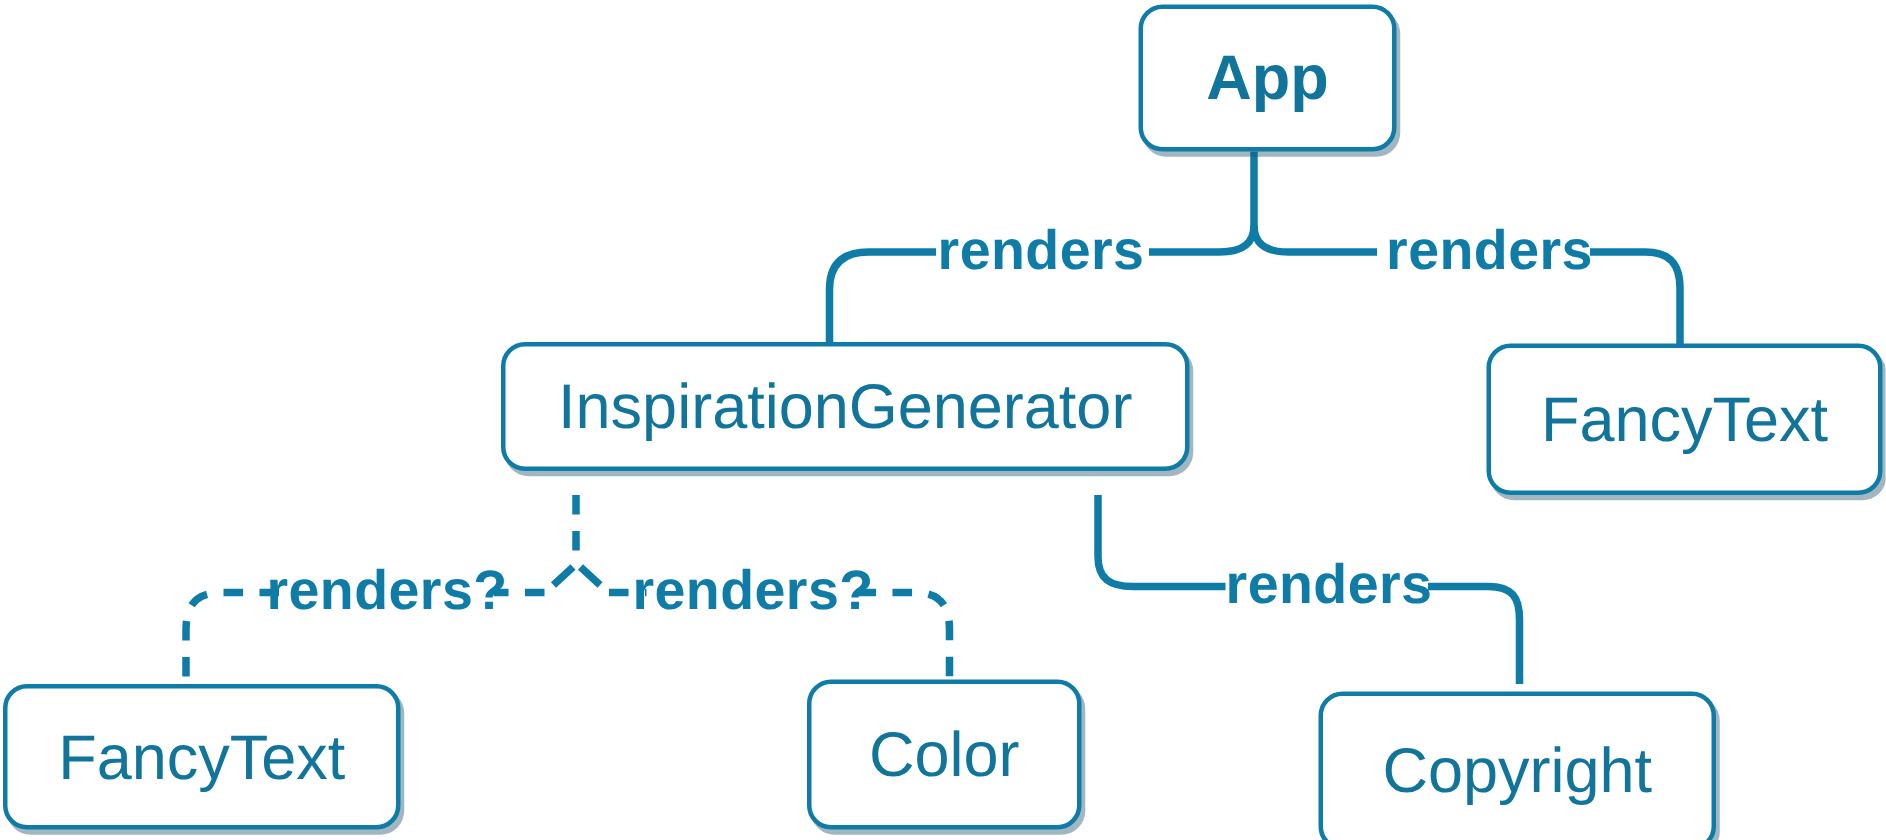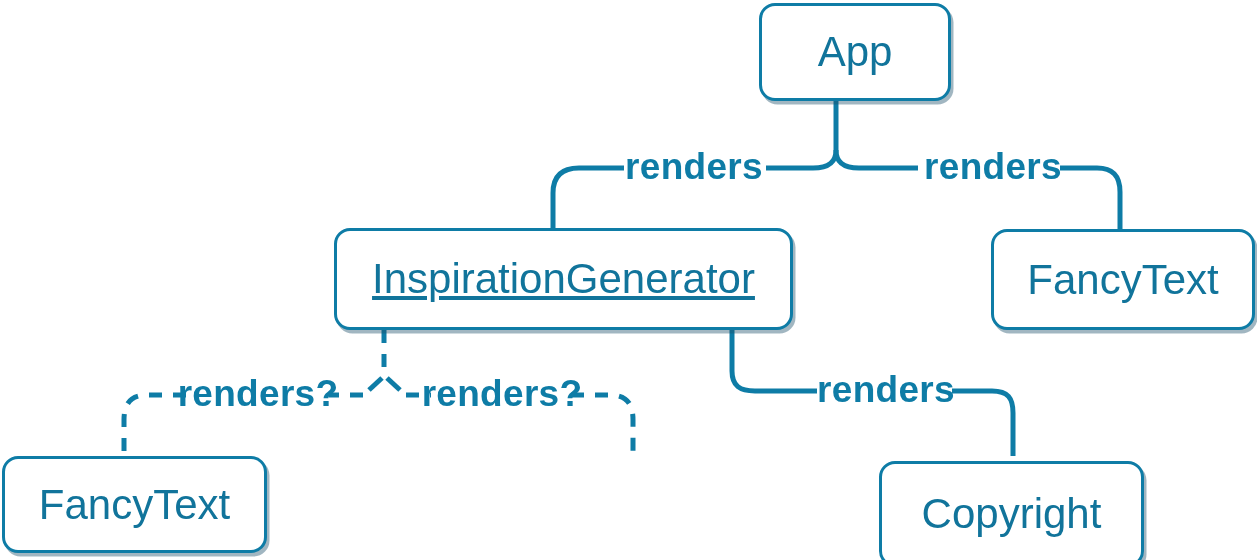--- a/index.html
+++ b/index.html
@@ -83,36 +83,39 @@
     <path class="edge-solid" d="M 382 378 L 369 390"></path>
     <path class="edge-solid" d="M 387 378 L 400 390"></path>
 
     <path class="edge-dashed" d="M 363 395 L 329 395"></path>
     <path class="edge-dashed" d="M 186 395 L 148 395 C 131 395 124 403 124 420 L 124 454"></path>
 
     <path class="edge-dashed" d="M 406 395 L 431 395"></path>
     <path class="edge-dashed" d="M 571 395 L 610 395 C 626 395 633 403 633 420 L 633 452"></path>
   </svg>
 
-  <div class="node" style="left:759px; top:3px; width:192px; height:98px;">
+  <div class="node" style="left:759px; top:3px; width:172px; height:98px;font-weight:bold;">
     <span>App</span>
   </div>
 
-  <div class="node" style="left:334px; top:228px; width:459px; height:102px;text-decoration:underline;">
+  <div class="node" style="left:334px; top:228px; width:459px; height:86px;">
     <span>InspirationGenerator</span>
   </div>
 
   <div class="node" style="left:991px; top:229px; width:264px; height:101px;">
     <span>FancyText</span>
   </div>
 
   <div class="node" style="left:2px; top:456px; width:265px; height:97px;">
     <span>FancyText</span>
   </div>
 
+  <div class="node" style="left:538px; top:453px; width:183px; height:100px;">
+    <span>Color</span>
+  </div>
 
   <div class="node" style="left:879px; top:461px; width:265px; height:106px;">
     <span>Copyright</span>
   </div>
 
   <span class="edge-label" style="left:694px; top:167px;">renders</span>
   <span class="edge-label" style="left:993px; top:167px;">renders</span>
   <span class="edge-label" style="left:258px; top:394px;">renders?</span>
   <span class="edge-label" style="left:502px; top:394px;">renders?</span>
   <span class="edge-label" style="left:886px; top:390px;">renders</span>

